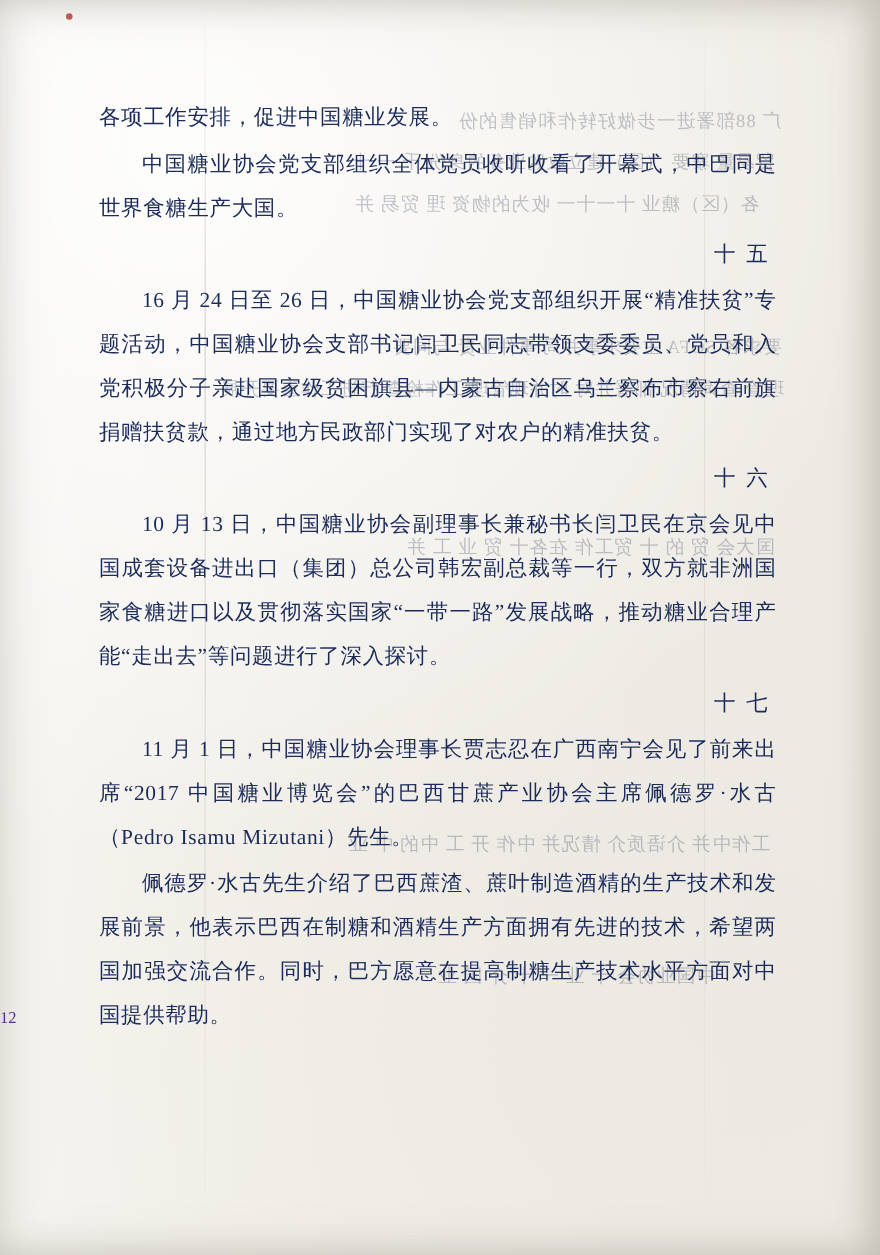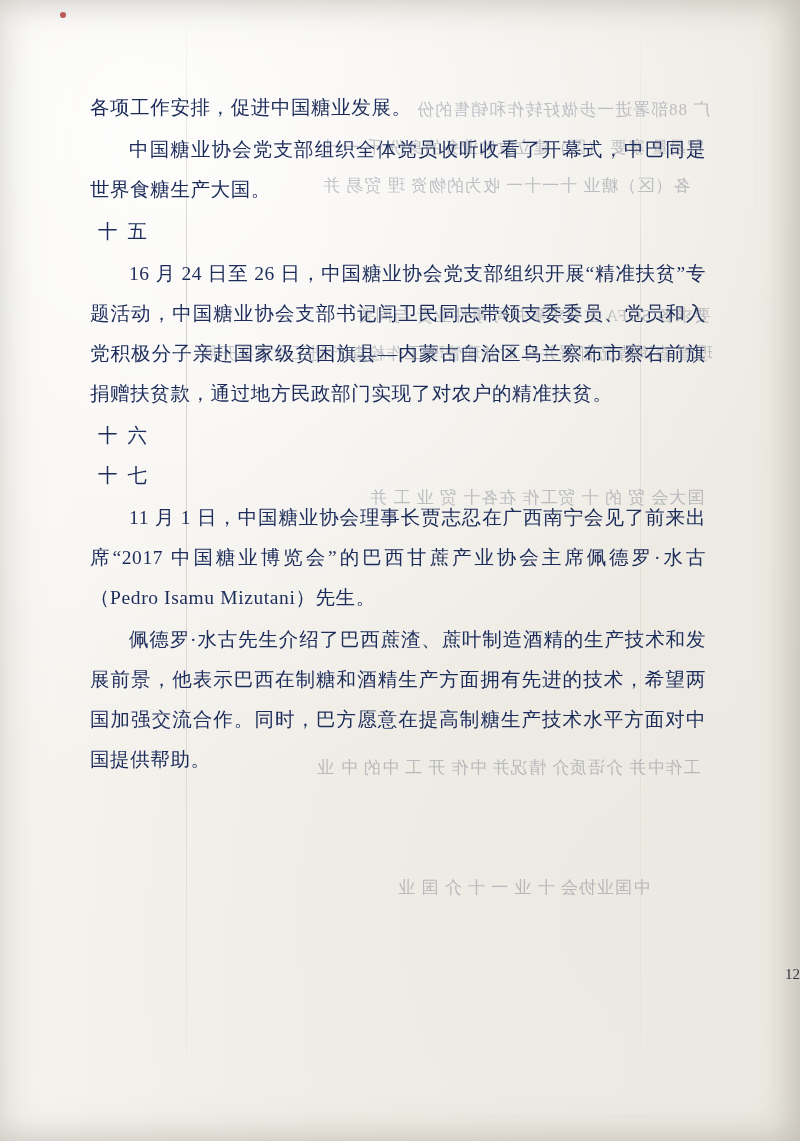--- a/index.html
+++ b/index.html
@@ -65,34 +65,33 @@
   .para {
     margin: 2px;
     text-align: justify;
     text-justify: inter-ideograph;
   }
   .para.indent {
     text-indent: 2em;
   }
   .section-num {
     margin: 0;
-    text-align: left;
+    text-align: right;
     letter-spacing: 10px;
     padding-left: 10px;
   }
   .page-number {
     position: absolute;
     left: 0;
     right: 0;
     top: 918px;
-    text-align: right;
-    color: #0f172a;
+    text-align: left;
+    color: #4c1d95;
     font-size: 15px;
     font-family: "Liberation Serif", "DejaVu Serif", serif;
-    margin-top: 48px;
   }
   .fold-line {
     position: absolute;
     top: 0;
     bottom: 0;
     width: 1px;
     background: linear-gradient(to bottom, rgba(160,155,145,0) 0%, rgba(160,155,145,0.45) 25%, rgba(160,155,145,0.2) 75%, rgba(160,155,145,0) 100%);
     pointer-events: none;
   }
 </style>
@@ -113,20 +112,21 @@
   <div class="bleed" style="top:478px;right:96px;">国大会 贸 的 十 贸工作 在各十 贸 业 工 并</div>
   <div class="bleed" style="top:748px;right:100px;">工作中并 介语质介 情况并 中作 开 工 中的 中 业</div>
   <div class="bleed" style="top:868px;right:150px;">中国业协会 十 业 一 十 介 国 业</div>
 
   <div class="content">
     <p class="para">各项工作安排，促进中国糖业发展。</p>
     <p class="para indent">中国糖业协会党支部组织全体党员收听收看了开幕式，中巴同是世界食糖生产大国。</p>
     <p class="section-num">十五</p>
     <p class="para indent">16 月 24 日至 26 日，中国糖业协会党支部组织开展“精准扶贫”专题活动，中国糖业协会支部书记闫卫民同志带领支委委员、党员和入党积极分子亲赴国家级贫困旗县—内蒙古自治区乌兰察布市察右前旗捐赠扶贫款，通过地方民政部门实现了对农户的精准扶贫。</p>
     <p class="section-num">十六</p>
+    <p class="para indent">10 月 13 日，中国糖业协会副理事长兼秘书长闫卫民在京会见中国成套设备进出口（集团）总公司韩宏副总裁等一行，双方就非洲国家食糖进口以及贯彻落实国家“一带一路”发展战略，推动糖业合理产能“走出去”等问题进行了深入探讨。</p>
     <p class="section-num">十七</p>
     <p class="para indent">11 月 1 日，中国糖业协会理事长贾志忍在广西南宁会见了前来出席“2017 中国糖业博览会”的巴西甘蔗产业协会主席佩德罗·水古（Pedro Isamu Mizutani）先生。</p>
     <p class="para indent">佩德罗·水古先生介绍了巴西蔗渣、蔗叶制造酒精的生产技术和发展前景，他表示巴西在制糖和酒精生产方面拥有先进的技术，希望两国加强交流合作。同时，巴方愿意在提高制糖生产技术水平方面对中国提供帮助。</p>
   </div>
 
   <div class="page-number">12</div>
 
   <div class="edge-shadow"></div>
 </div>
 

